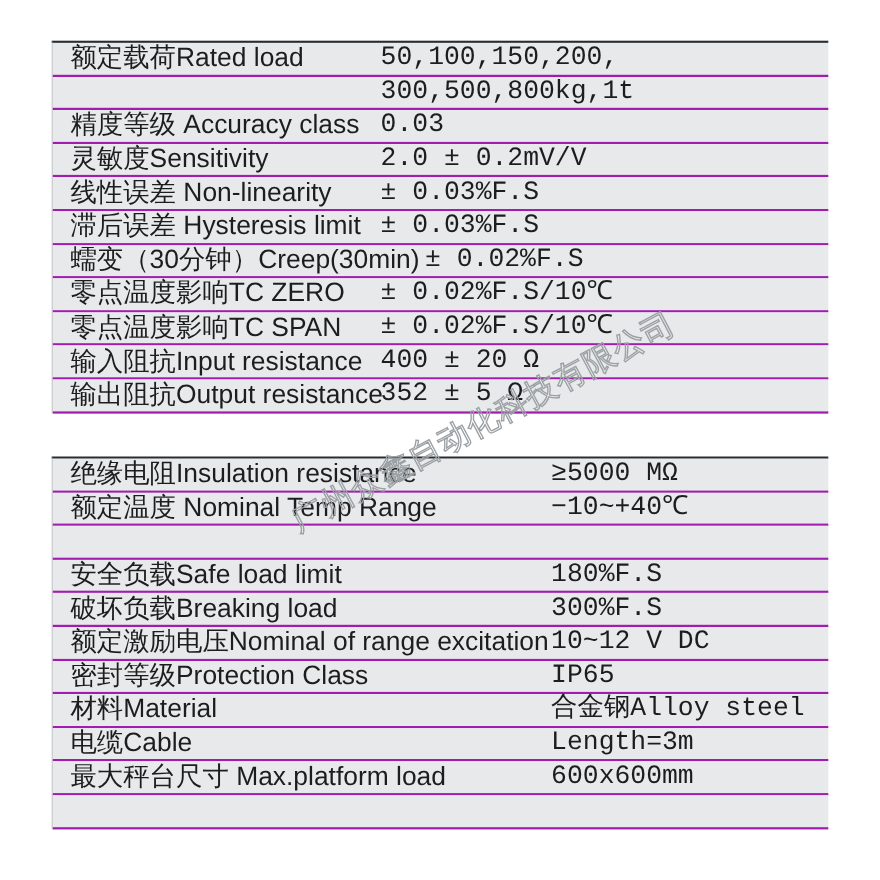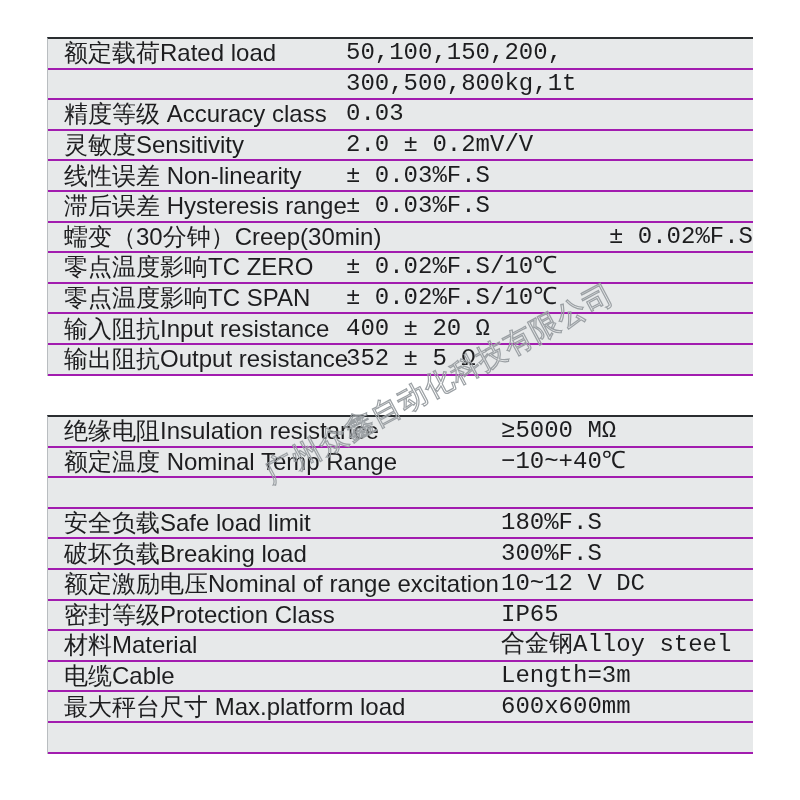--- a/index.html
+++ b/index.html
@@ -41,21 +41,21 @@
     flex: none;
     padding-left: 16px;
     box-sizing: content-box;
     overflow: visible;
   }
   .table-1 .label { width: 282px; }
   .table-2 .label { width: 437px; }
   .value { flex: 1 1 auto; font-family: Liberation Mono, monospace; }
   
   .row.inline .label { width: auto; }
-  .row.inline .value { padding-left: 5px; text-align: right; }
+  .row.inline .value { padding-left: 5px; }
   .watermark {
     position: absolute;
     left: 258px;
     top: 458px;
     transform: rotate(-28deg);
     transform-origin: 0 0;
     font-size: 29px;
     letter-spacing: 1px;
     white-space: nowrap;
     color: transparent;
@@ -84,21 +84,21 @@
     </div>
     <div class="row">
       <span class="cell label">灵敏度Sensitivity</span>
       <span class="cell value">2.0 ± 0.2mV/V</span>
     </div>
     <div class="row">
       <span class="cell label">线性误差 Non-linearity</span>
       <span class="cell value">± 0.03%F.S</span>
     </div>
     <div class="row">
-      <span class="cell label">滞后误差 Hysteresis range</span>
+      <span class="cell label">滞后误差 Hysteresis limit</span>
       <span class="cell value">± 0.03%F.S</span>
     </div>
     <div class="row inline">
       <span class="cell label">蠕变（30分钟）Creep(30min)</span>
       <span class="cell value">± 0.02%F.S</span>
     </div>
     <div class="row">
       <span class="cell label">零点温度影响TC ZERO</span>
       <span class="cell value">± 0.02%F.S/10℃</span>
     </div>

